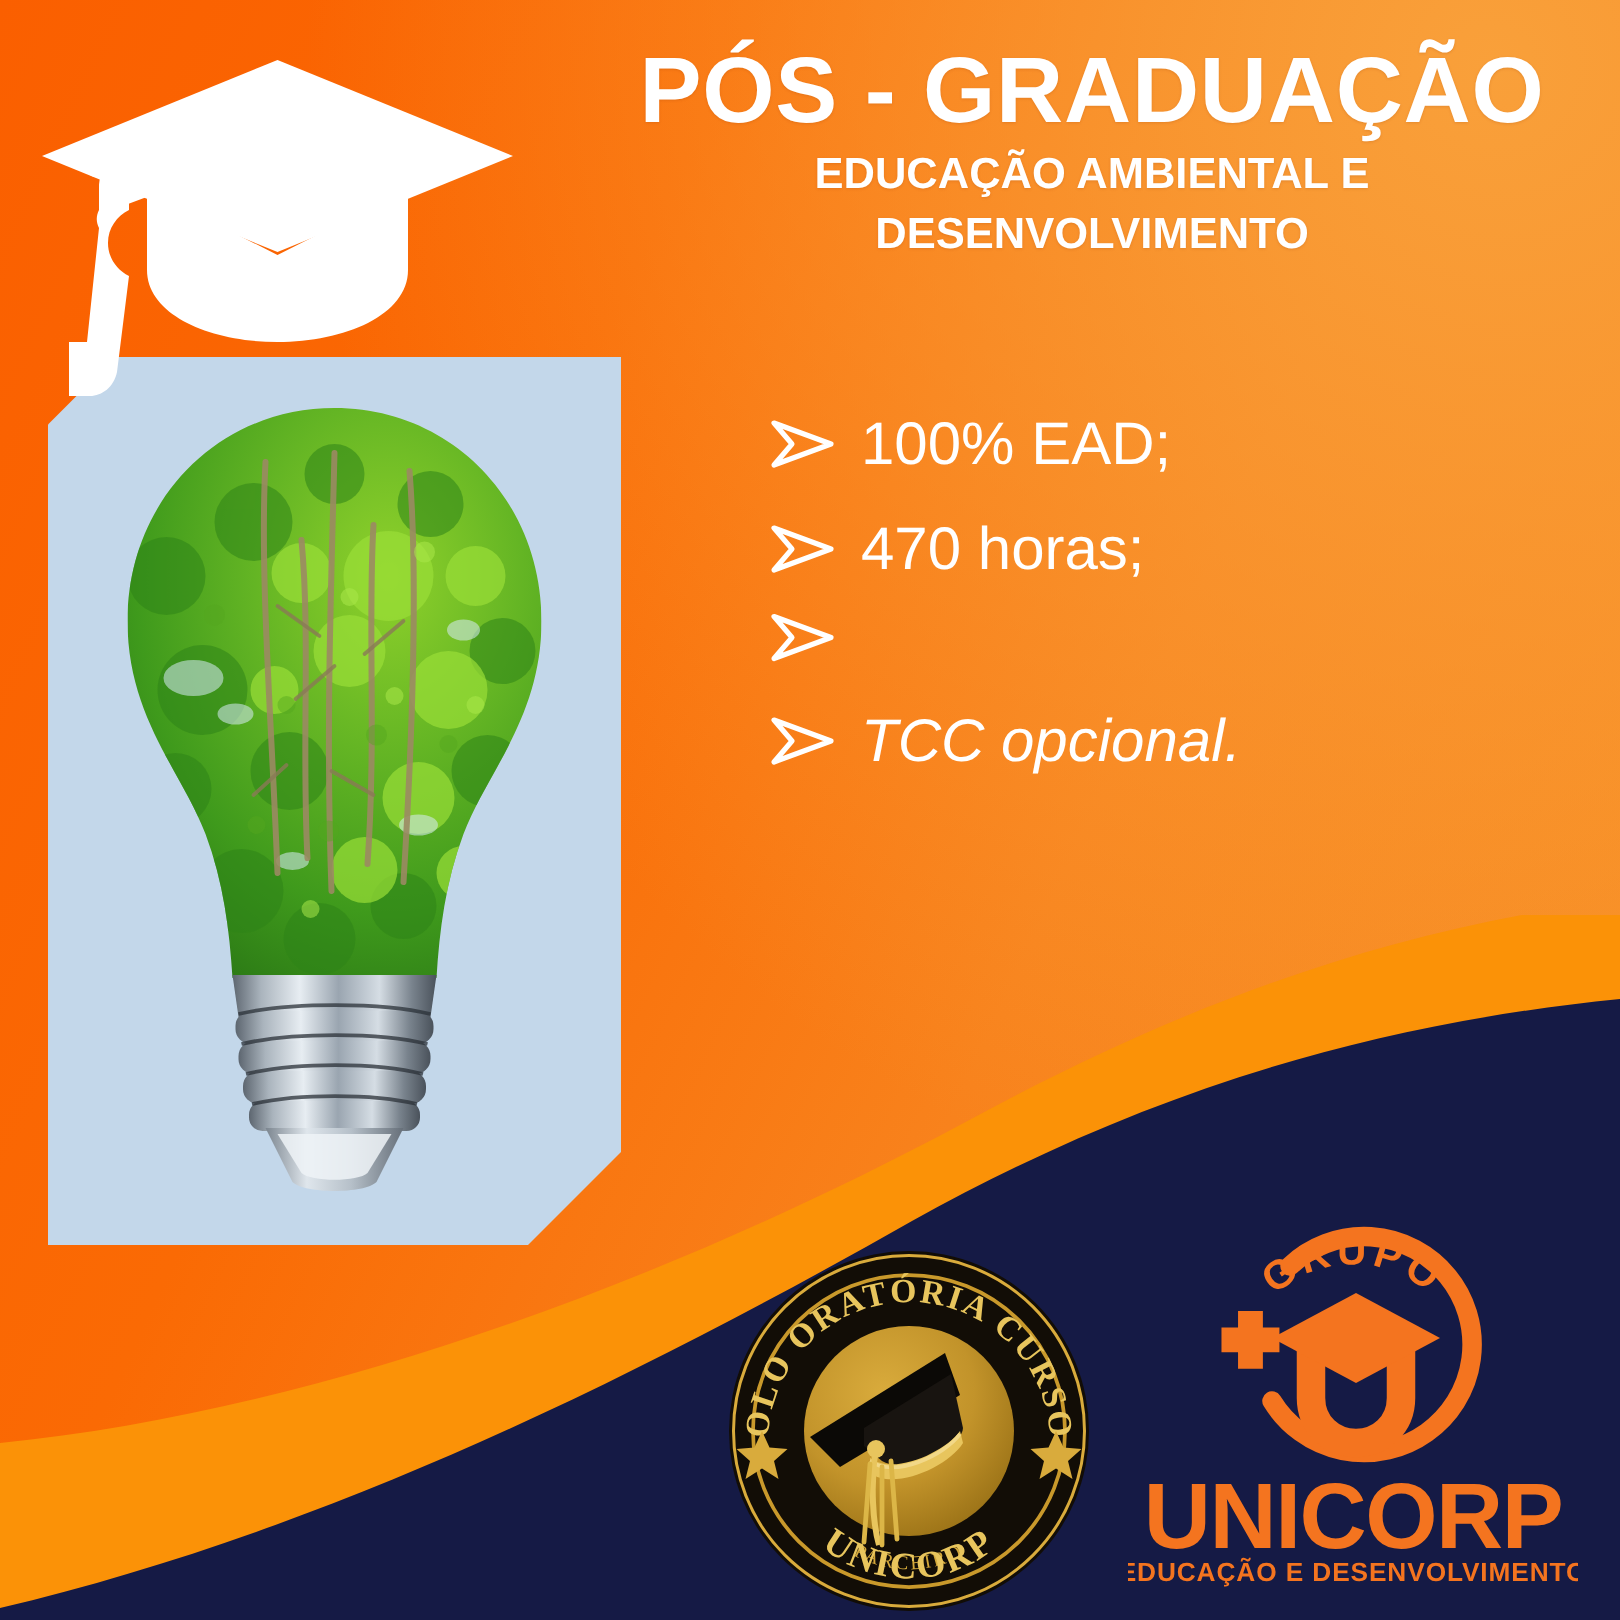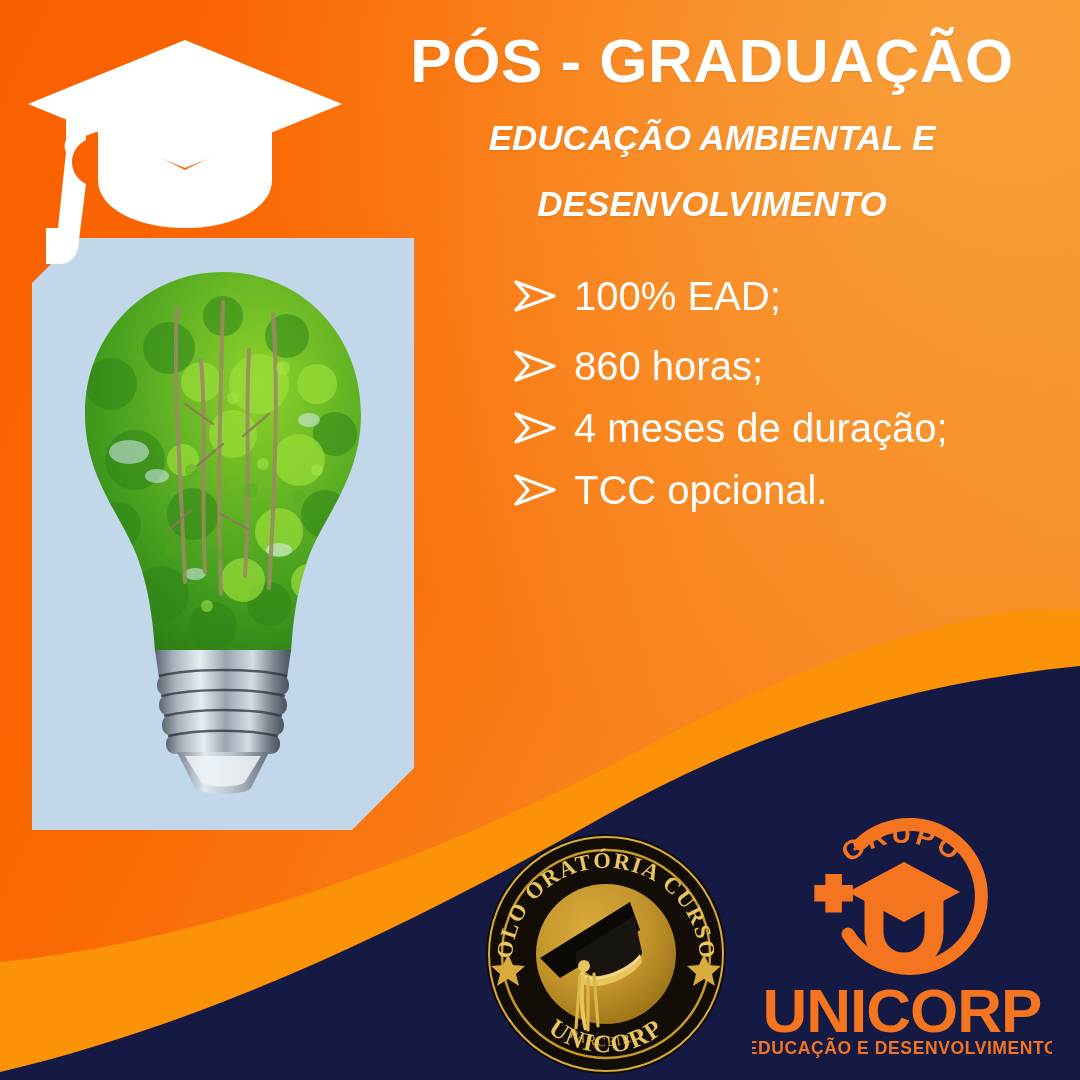--- a/index.html
+++ b/index.html
@@ -27,35 +27,35 @@
   
   .bulb{position:absolute;left:50%;top:26px;transform:translateX(-50%);width:300px;height:540px;}
   .bulb svg{display:block;width:300px;height:540px;}
 
   
   .grad-cap{position:absolute;left:20px;top:22px;width:330px;height:250px;}
   .grad-cap svg{display:block;width:330px;height:250px;}
 
   
   .headline{
-    position:absolute;left:372px;top:28px;width:680px;
+    position:absolute;left:388px;top:28px;width:680px;
     text-align:center;color:#ffffff;
     text-shadow:0 1px 2px rgba(140,50,0,.18);
   }
   .t-main{font-size:62px;font-weight:bold;line-height:1.06;letter-spacing:.5px;white-space:nowrap;}
   .t-sub{font-size:41px;font-weight:bold;line-height:1.12;margin-top:4px;}
-  .t-course{font-size:35px;font-weight:bold;line-height:1.26;margin-top:22px;font-style:italic;}
+  .t-course{font-size:29px;font-weight:bold;line-height:1.26;margin-top:4px;}
 
   
   .bullets{position:absolute;left:512px;top:276px;width:540px;color:#fff;}
   .bullet{display:flex;align-items:center;color:#fff;}
   .b1{margin-top:0px;}
   .b2{margin-top:30px;}
   .b3{margin-top:22px;}
-  .b4{margin-top:22px;}
+  .b4{margin-top:32px;font-style:italic;}
   .bullet .arrow{flex:0 0 auto;width:46px;height:34px;margin-right:16px;}
   .bullet .arrow svg{display:block;width:46px;height:34px;}
   .bullet .btext{font-size:40px;line-height:1;white-space:nowrap;}
 
   
   .seal{position:absolute;left:484px;top:832px;width:244px;height:244px;}
   .seal svg{display:block;width:244px;height:244px;}
 
   
   .unicorp{position:absolute;left:752px;top:800px;width:300px;height:262px;}
@@ -217,30 +217,29 @@
       </span>
       <span class="btext">100% EAD;</span>
     </div>
 
     <div class="bullet b2">
       <span class="arrow">
         <svg viewBox="0 0 46 34">
             <path d="M4,3 L42,17 L4,31 L16,17 Z" fill="none" stroke="#ffffff" stroke-width="3.4" stroke-linejoin="round"></path>
           </svg>
       </span>
-      <span class="btext">860 horas;</span>
+      <span class="btext">470 horas;</span>
     </div>
 
     <div class="bullet b3">
       <span class="arrow">
         <svg viewBox="0 0 46 34">
             <path d="M4,3 L42,17 L4,31 L16,17 Z" fill="none" stroke="#ffffff" stroke-width="3.4" stroke-linejoin="round"></path>
           </svg>
       </span>
-      <span class="btext">4 meses de duração;</span>
     </div>
 
     <div class="bullet b4">
       <span class="arrow">
         <svg viewBox="0 0 46 34">
             <path d="M4,3 L42,17 L4,31 L16,17 Z" fill="none" stroke="#ffffff" stroke-width="3.4" stroke-linejoin="round"></path>
           </svg>
       </span>
       <span class="btext">TCC opcional.</span>
     </div>

